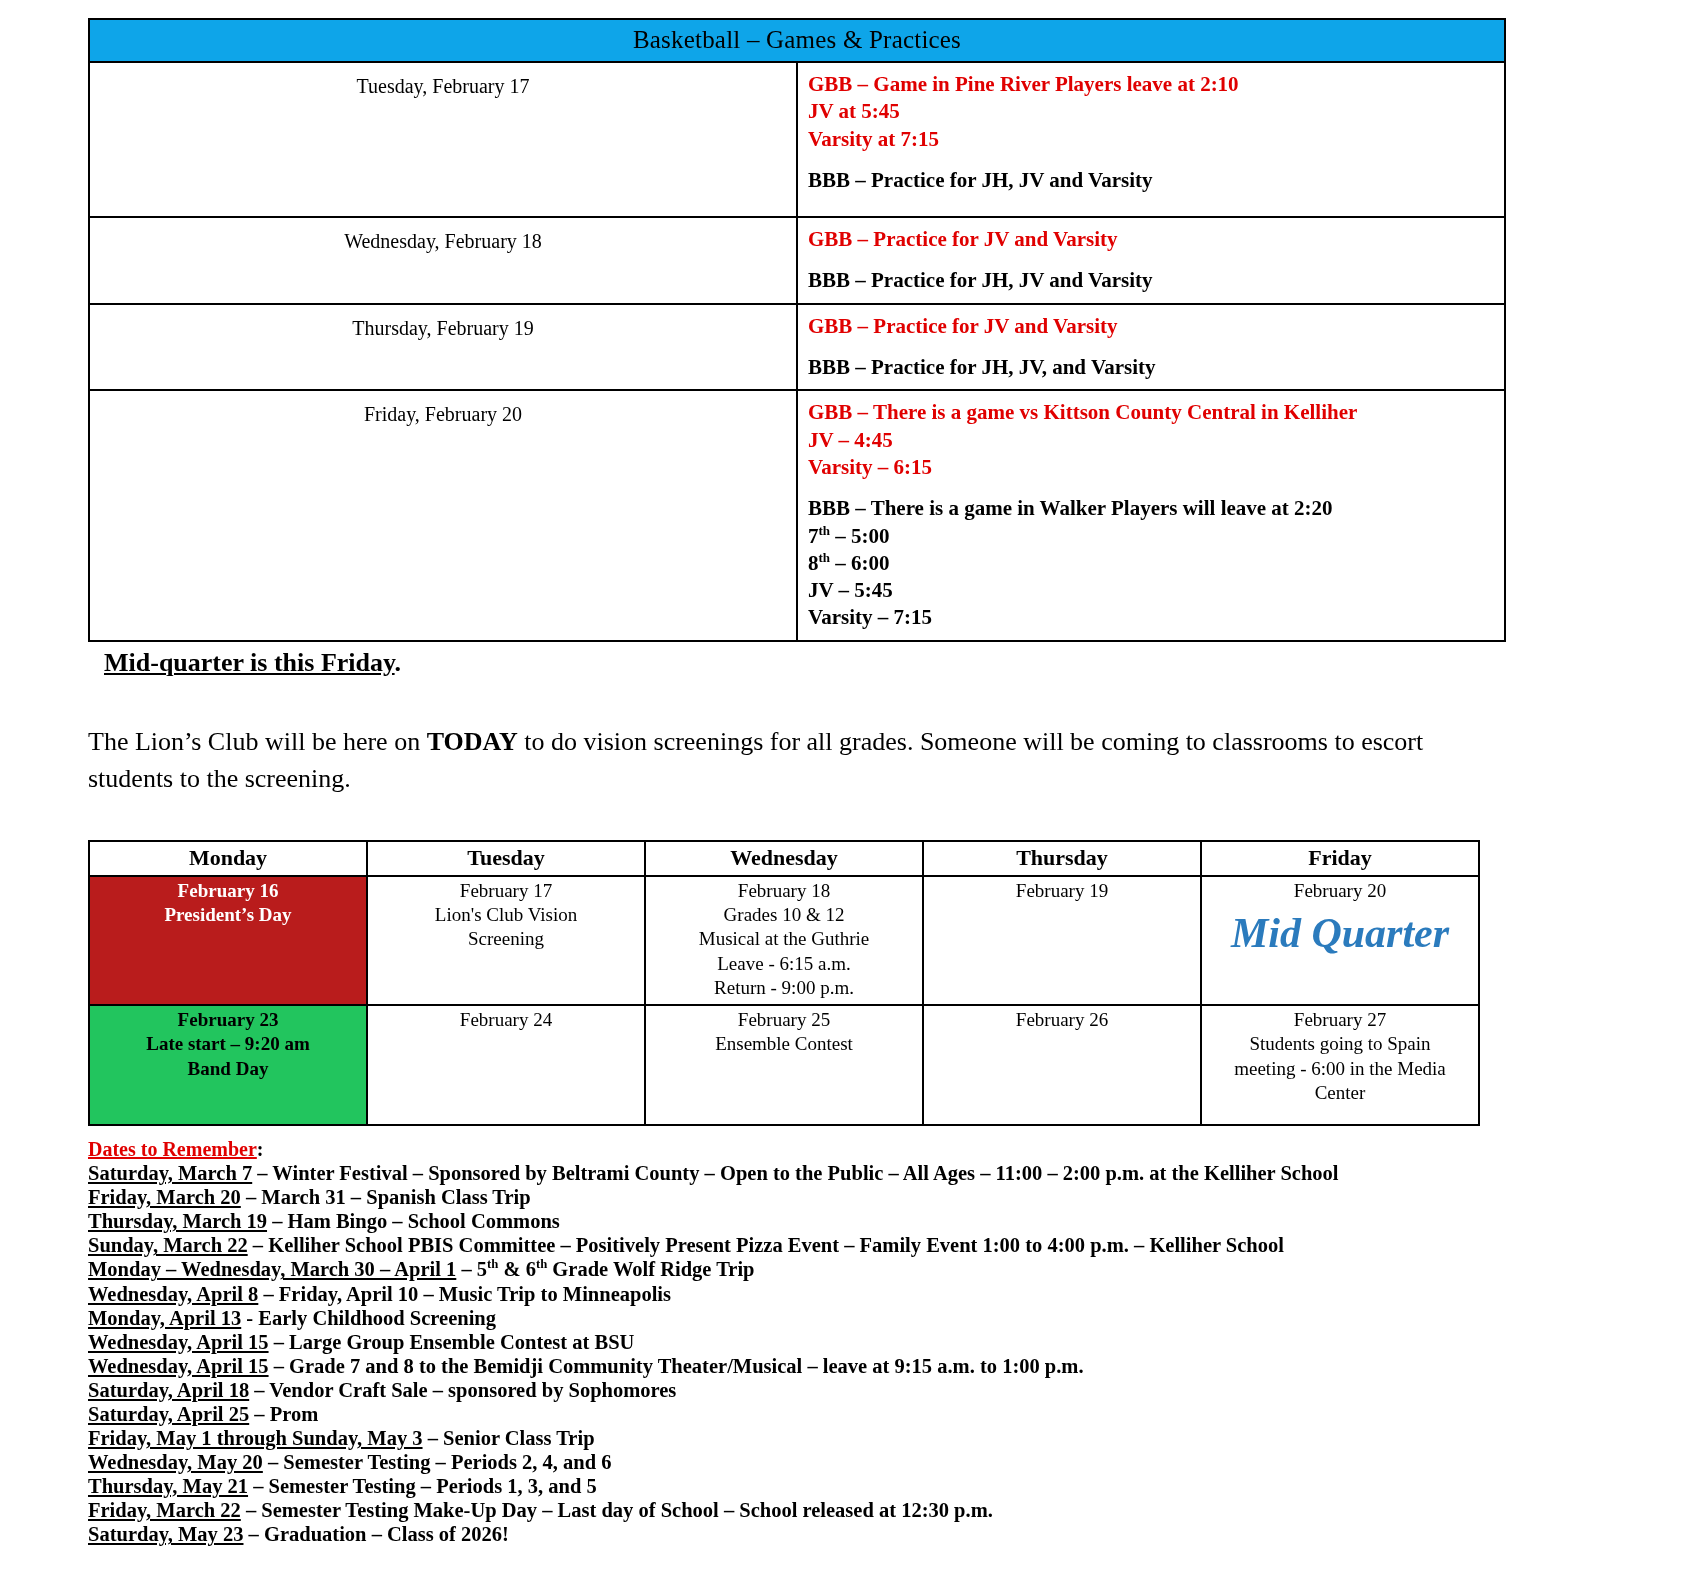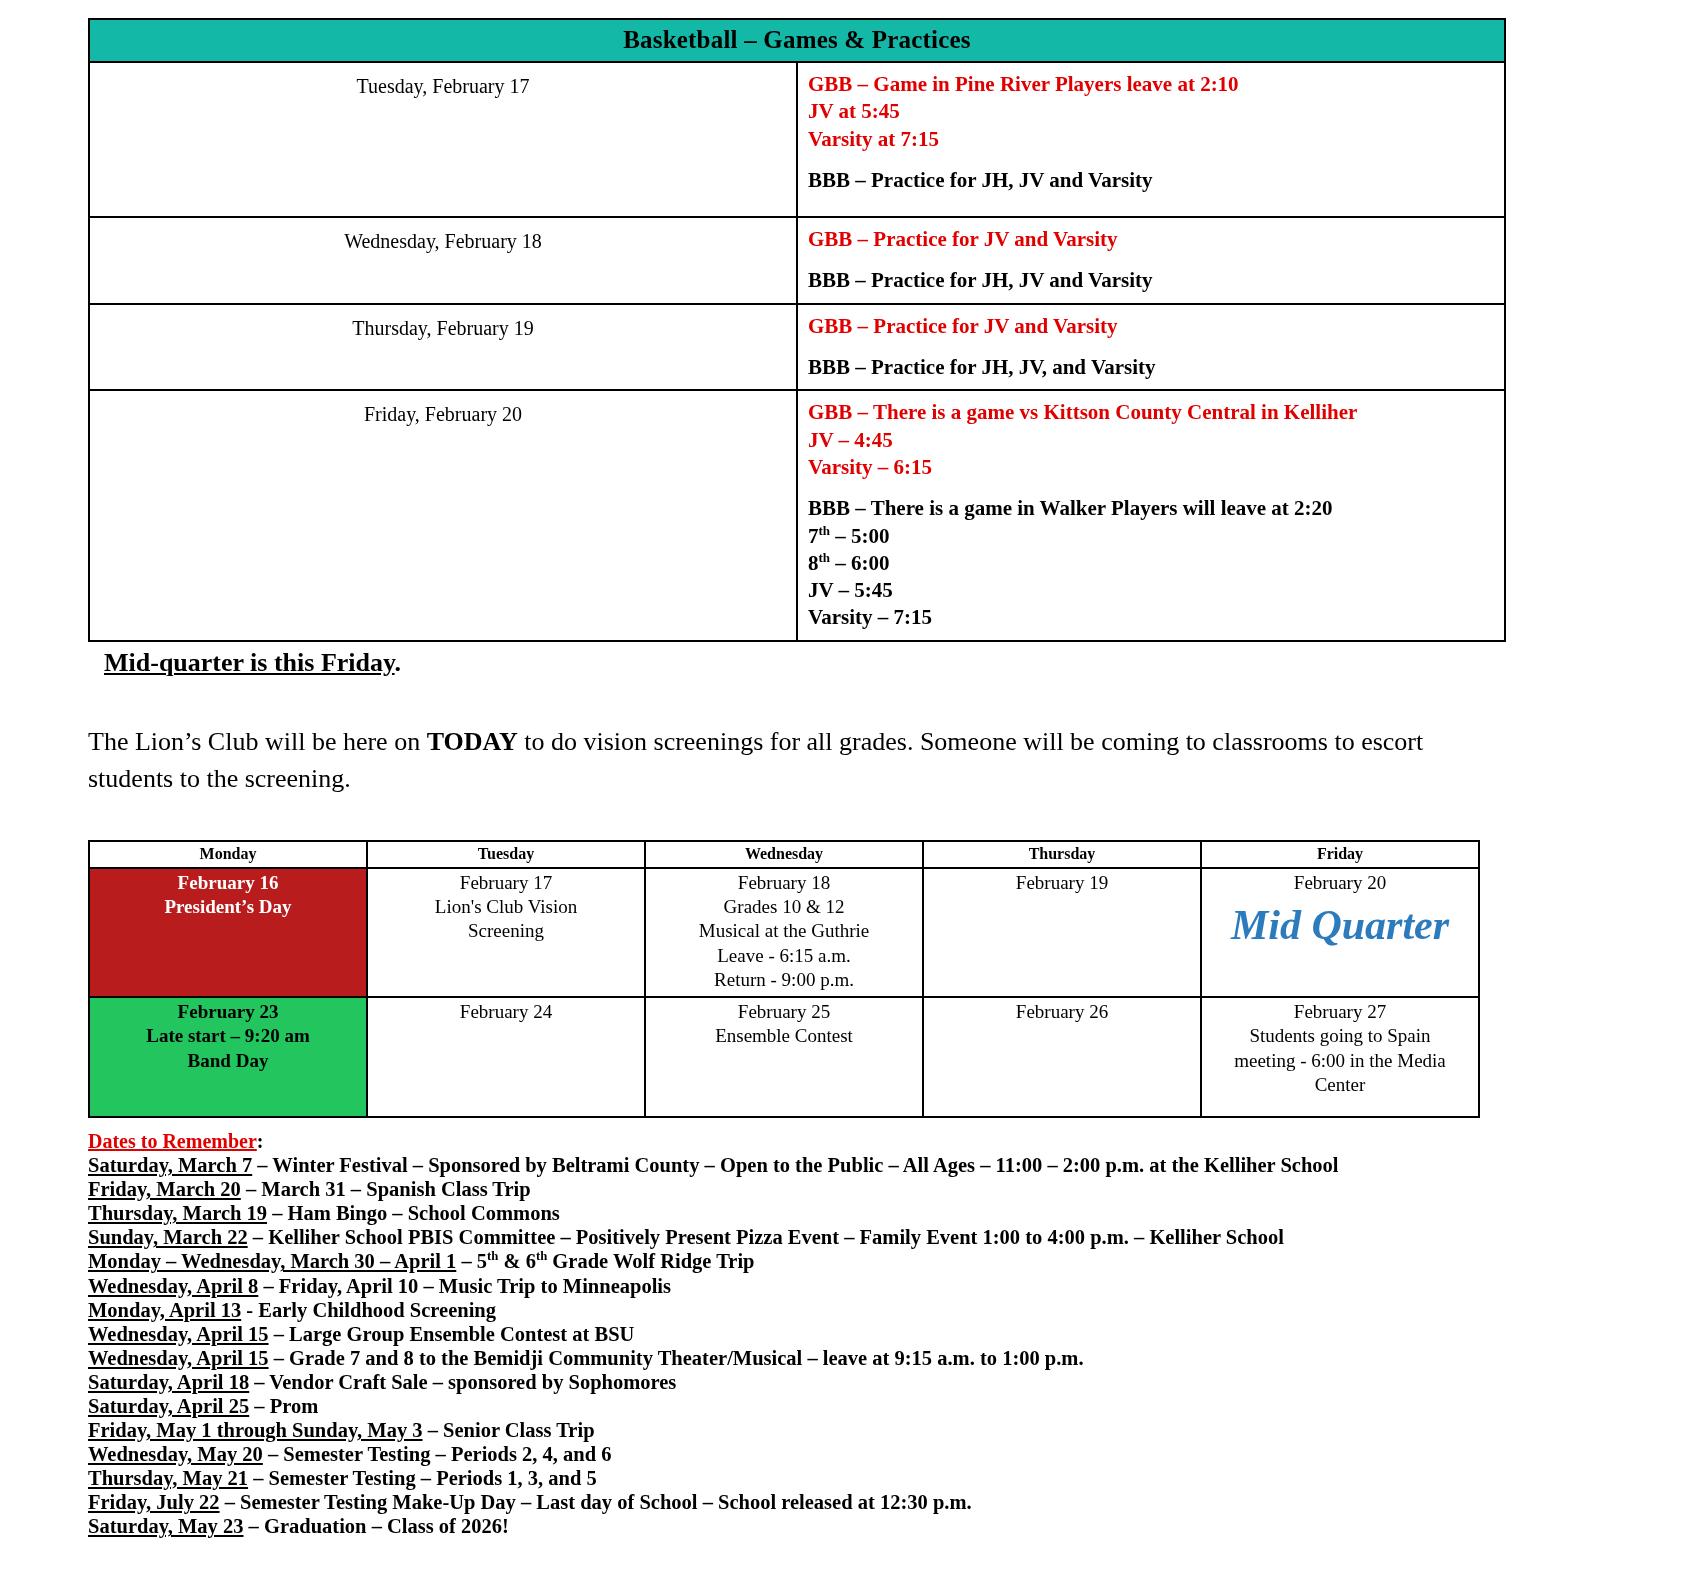--- a/index.html
+++ b/index.html
@@ -27,23 +27,23 @@
     width: 1418px;
     border-collapse: collapse;
     table-layout: fixed;
   }
   table.sports td, table.sports th {
     border: 2px solid #000;
     vertical-align: top;
     padding: 0;
   }
   .sports-title {
-    background: #14b8a6;
+    background: #0ea5e9;
     text-align: center;
-    font-weight: bold;
+    font-weight: normal;
     font-size: 25px;
     padding: 6px 0 7px 0 !important;
     letter-spacing: .2px;
   }
   td.daycell {
     width: 312px;
     text-align: center;
     font-size: 20px;
     padding-top: 12px !important;
   }
@@ -83,21 +83,21 @@
     margin-top: 42px;
   }
   table.weekcal th, table.weekcal td {
     border: 2px solid #000;
     width: 20%;
     text-align: center;
     vertical-align: top;
     padding: 2px 4px 4px 4px;
   }
   table.weekcal th {
-    font-size: 16px;
+    font-size: 22px;
     font-weight: bold;
     padding: 3px 0 4px 0;
   }
   table.weekcal td {
     font-size: 19px;
     line-height: 1.28;
     height: 112px;
   }
   td.black {
     background: #b91c1c;
@@ -272,17 +272,17 @@
       <li><span class="dpart">Monday – Wednesday, March 30 – April 1</span><span> – 5<sup>th</sup> &amp; 6<sup>th</sup> Grade Wolf Ridge Trip</span></li>
       <li><span class="dpart">Wednesday, April 8</span><span> – Friday, April 10 – Music Trip to Minneapolis</span></li>
       <li><span class="dpart">Monday, April 13</span><span> - Early Childhood Screening</span></li>
       <li><span class="dpart">Wednesday, April 15</span><span> – Large Group Ensemble Contest at BSU</span></li>
       <li><span class="dpart">Wednesday, April 15</span><span> – Grade 7 and 8 to the Bemidji Community Theater/Musical – leave at 9:15 a.m. to 1:00 p.m.</span></li>
       <li><span class="dpart">Saturday, April 18</span><span> – Vendor Craft Sale – sponsored by Sophomores</span></li>
       <li><span class="dpart">Saturday, April 25</span><span> – Prom</span></li>
       <li><span class="dpart">Friday, May 1 through Sunday, May 3</span><span> – Senior Class Trip</span></li>
       <li><span class="dpart">Wednesday, May 20</span><span> – Semester Testing – Periods 2, 4, and 6</span></li>
       <li><span class="dpart">Thursday, May 21</span><span> – Semester Testing – Periods 1, 3, and 5</span></li>
-      <li><span class="dpart">Friday, July 22</span><span> – Semester Testing Make-Up Day – Last day of School – School released at 12:30 p.m.</span></li>
+      <li><span class="dpart">Friday, March 22</span><span> – Semester Testing Make-Up Day – Last day of School – School released at 12:30 p.m.</span></li>
       <li><span class="dpart">Saturday, May 23</span><span> – Graduation – Class of 2026!</span></li>
     </ul>
 
 </div>
 
 </body></html>

